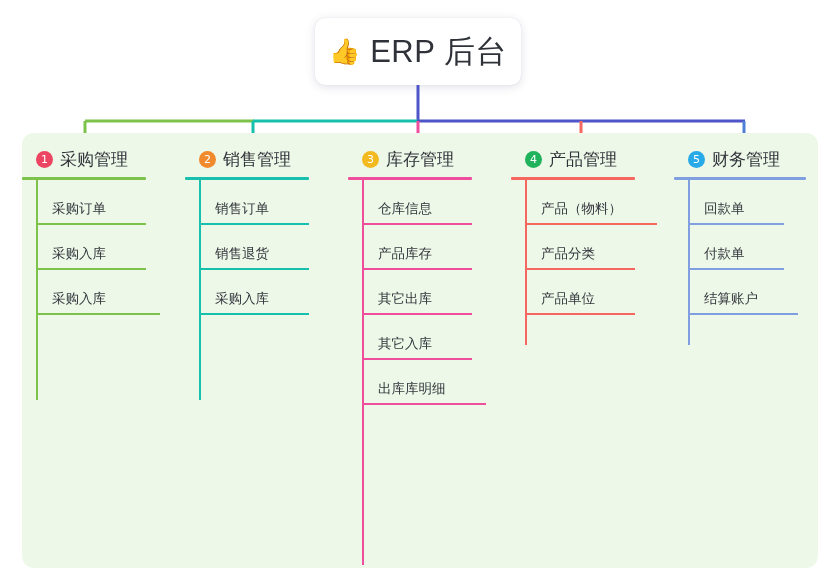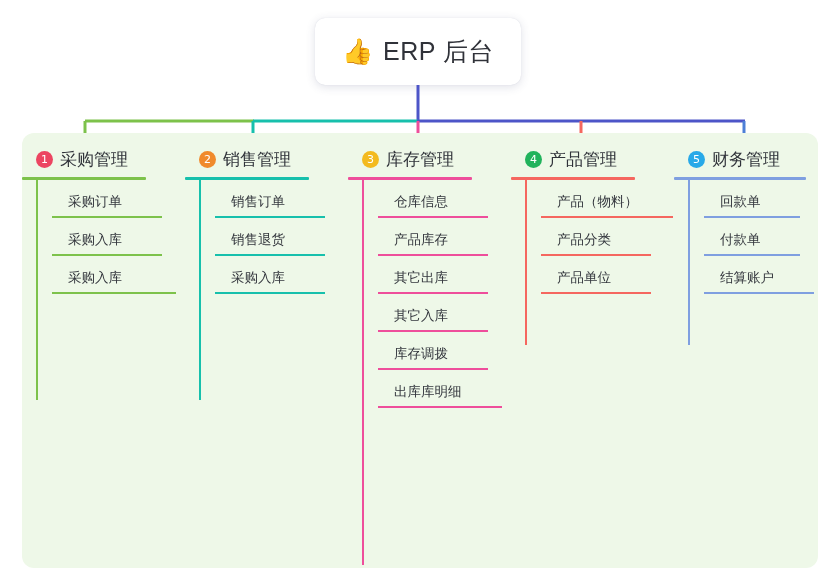--- a/index.html
+++ b/index.html
@@ -20,21 +20,21 @@
     width:206px;height:67px;
     background:#ffffff;
     border-radius:10px;
     box-shadow:0 2px 10px rgba(60,70,110,.16), 0 0 1px rgba(60,70,110,.18);
     display:flex;align-items:center;justify-content:center;
     box-sizing:border-box;
   }
   .title-inner{display:flex;align-items:center;gap:10px;}
   .title-emoji{font-size:25px;line-height:1;}
   .title-text{
-    font-size:25px;color:#303239;letter-spacing:.5px;white-space:nowrap;
+    font-size:31px;color:#303239;letter-spacing:.5px;white-space:nowrap;
   }
 
   
   #connectors{position:absolute;left:0;top:0;width:839px;height:588px;pointer-events:none;}
 
   
   .panel{
     position:absolute;
     left:22px;top:133px;
     width:796px;height:435px;
@@ -72,23 +72,22 @@
   .head-rule{
     height:3px;margin-top:6px;border-radius:1px;
   }
 
   .items{position:relative;margin-top:0;}
   .spine{
     position:absolute;left:14px;top:0;width:2px;
   }
   .item{
     position:relative;
-    height:38px;
+    height:45px;
     box-sizing:border-box;
-    margin-left:16px;
   }
   .item-label{
     position:absolute;
     left:30px;bottom:7px;
     font-size:13.5px;color:#33363d;white-space:nowrap;
   }
   .item-rule{
     position:absolute;
     left:14px;bottom:0;
     height:2px;
@@ -183,24 +182,20 @@
           </div>
           <div class="item">
             <span class="item-label">其它出库</span>
             <div class="item-rule" style="background: rgb(238, 78, 155); width: 110px;"></div>
           </div>
           <div class="item">
             <span class="item-label">其它入库</span>
             <div class="item-rule" style="background: rgb(238, 78, 155); width: 110px;"></div>
           </div>
           <div class="item">
-            <span class="item-label">库存调拨</span>
-            <div class="item-rule" style="background: rgb(238, 78, 155); width: 110px;"></div>
-          </div>
-          <div class="item">
             <span class="item-label">出库库明细</span>
             <div class="item-rule" style="background: rgb(238, 78, 155); width: 124px;"></div>
           </div>
         </div>
       </div>
       <div class="col" style="left: 489px;">
         <div class="col-head">
           <span class="badge" style="background: rgb(33, 179, 92);">4</span>
           <span class="col-title">产品管理</span>
         </div>

